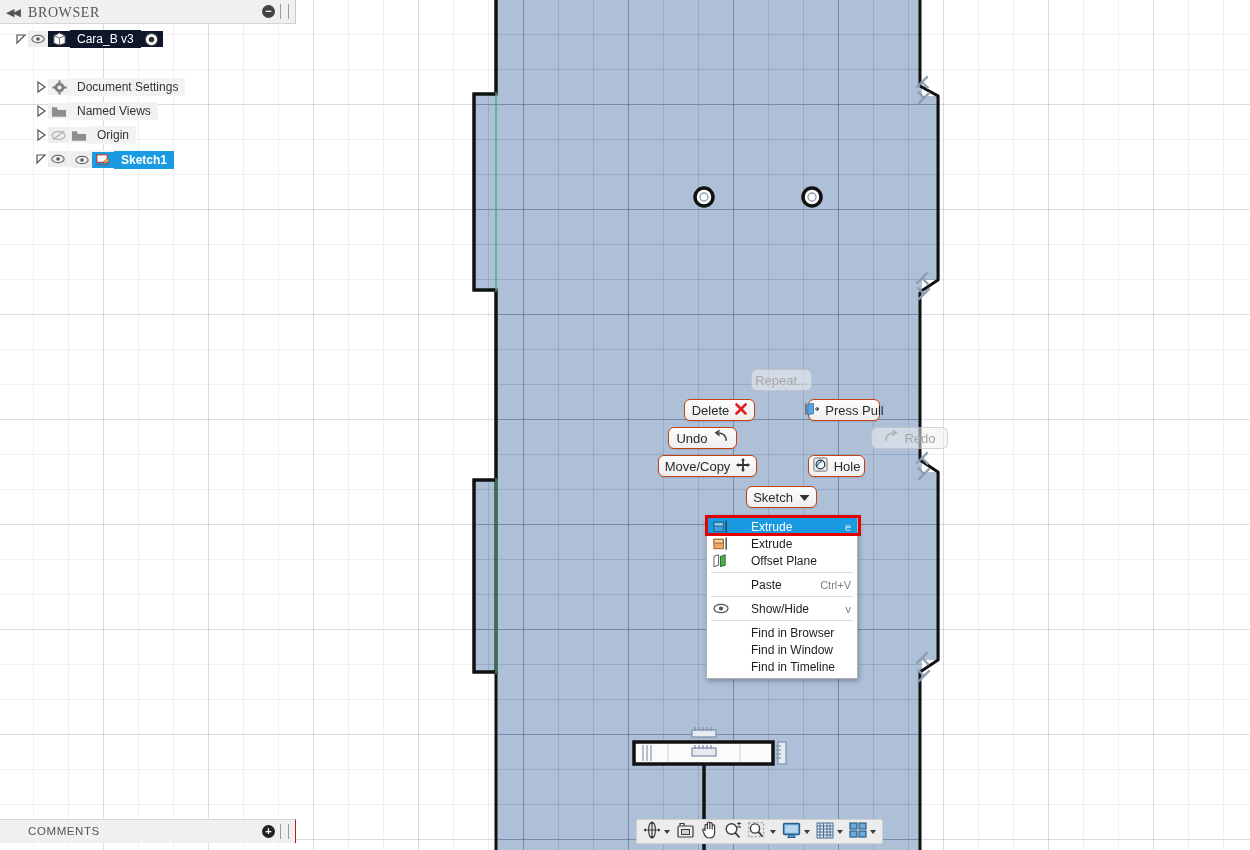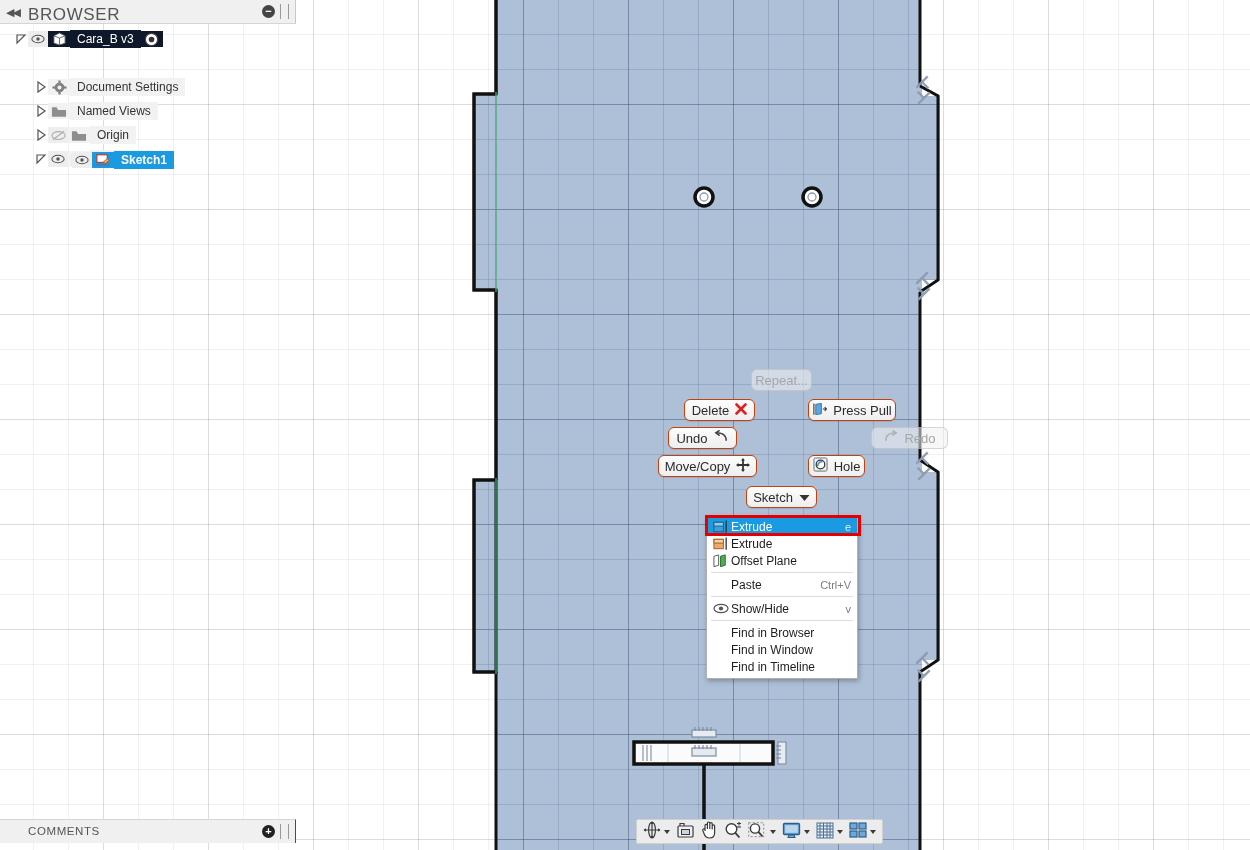--- a/index.html
+++ b/index.html
@@ -97,23 +97,24 @@
     width: 296px;
     height: 24px;
     background: #f0f0f0;
     border-right: 1px solid #c8c8c8;
     border-bottom: 1px solid #d5d5d5;
     box-sizing: border-box;
   }
   #browser-title {
     position: absolute;
     left: 28px; top: 5px;
-    font-size: 17px;
+    font-size: 14px;
     letter-spacing: 0.6px;
     color: #555;
+    font-family: Liberation Serif, serif;
   }
   #browser-collapse {
     position: absolute;
     left: 6px; top: 6px;
     font-size: 11px;
     color: #555;
     line-height: 12px;
     letter-spacing: -2px;
   }
   #browser-minus {
@@ -266,21 +267,21 @@
     font-size: 12px;
     color: #1d1d1d;
     padding: 0 6px 0 4px;
     box-sizing: border-box;
     position: relative;
   }
   .ctx-item .ci-icon {
     width: 20px; flex: 0 0 20px;
     display: flex; align-items: center; justify-content: center;
   }
-  .ctx-item .ci-label { flex: 1 1 auto; }
+  .ctx-item .ci-label { flex: 1 1 auto; margin-left: 20px; }
   .ctx-item .ci-short {
     color: #7d7d7d; font-size: 11px; margin-left: 8px;
   }
   .ctx-item.highlight {
     background: #1a9ae0;
     color: #fff;
   }
   .ctx-item.highlight .ci-short { color: #d8eefb; }
   .ctx-sep {
     height: 1px; background: #dcdcdc;
@@ -591,21 +592,21 @@
 
 <div class="mm-btn" style="left:684px; top:399px; width:71px;">
   <span>Delete</span>
   <span>
     <svg width="12" height="12" viewBox="0 0 12 12">
         <path d="M1.5 1.5 L10.5 10.5 M10.5 1.5 L1.5 10.5" stroke="#e02020" stroke-width="2.6" stroke-linecap="round"></path>
       </svg>
   </span>
 </div>
 
-<div class="mm-btn" style="left:808px; top:399px; width:88px;">
+<div class="mm-btn" style="left:808px; top:399px; width:72px;">
   <span>
     <svg width="15" height="14" viewBox="0 0 16 14">
         <path d="M2 1 L2 13" stroke="#555" stroke-width="1.4"></path>
         <path d="M4 2 L10 1 L10 12 L4 13 Z" fill="#5aa8e0" stroke="#2a6fa0" stroke-width="0.9"></path>
         <path d="M11.5 7 L15 7 M13.5 5 L15.5 7 L13.5 9" fill="none" stroke="#333" stroke-width="1.1"></path>
       </svg>
   </span>
   <span>Press Pull</span>
 </div>
 

